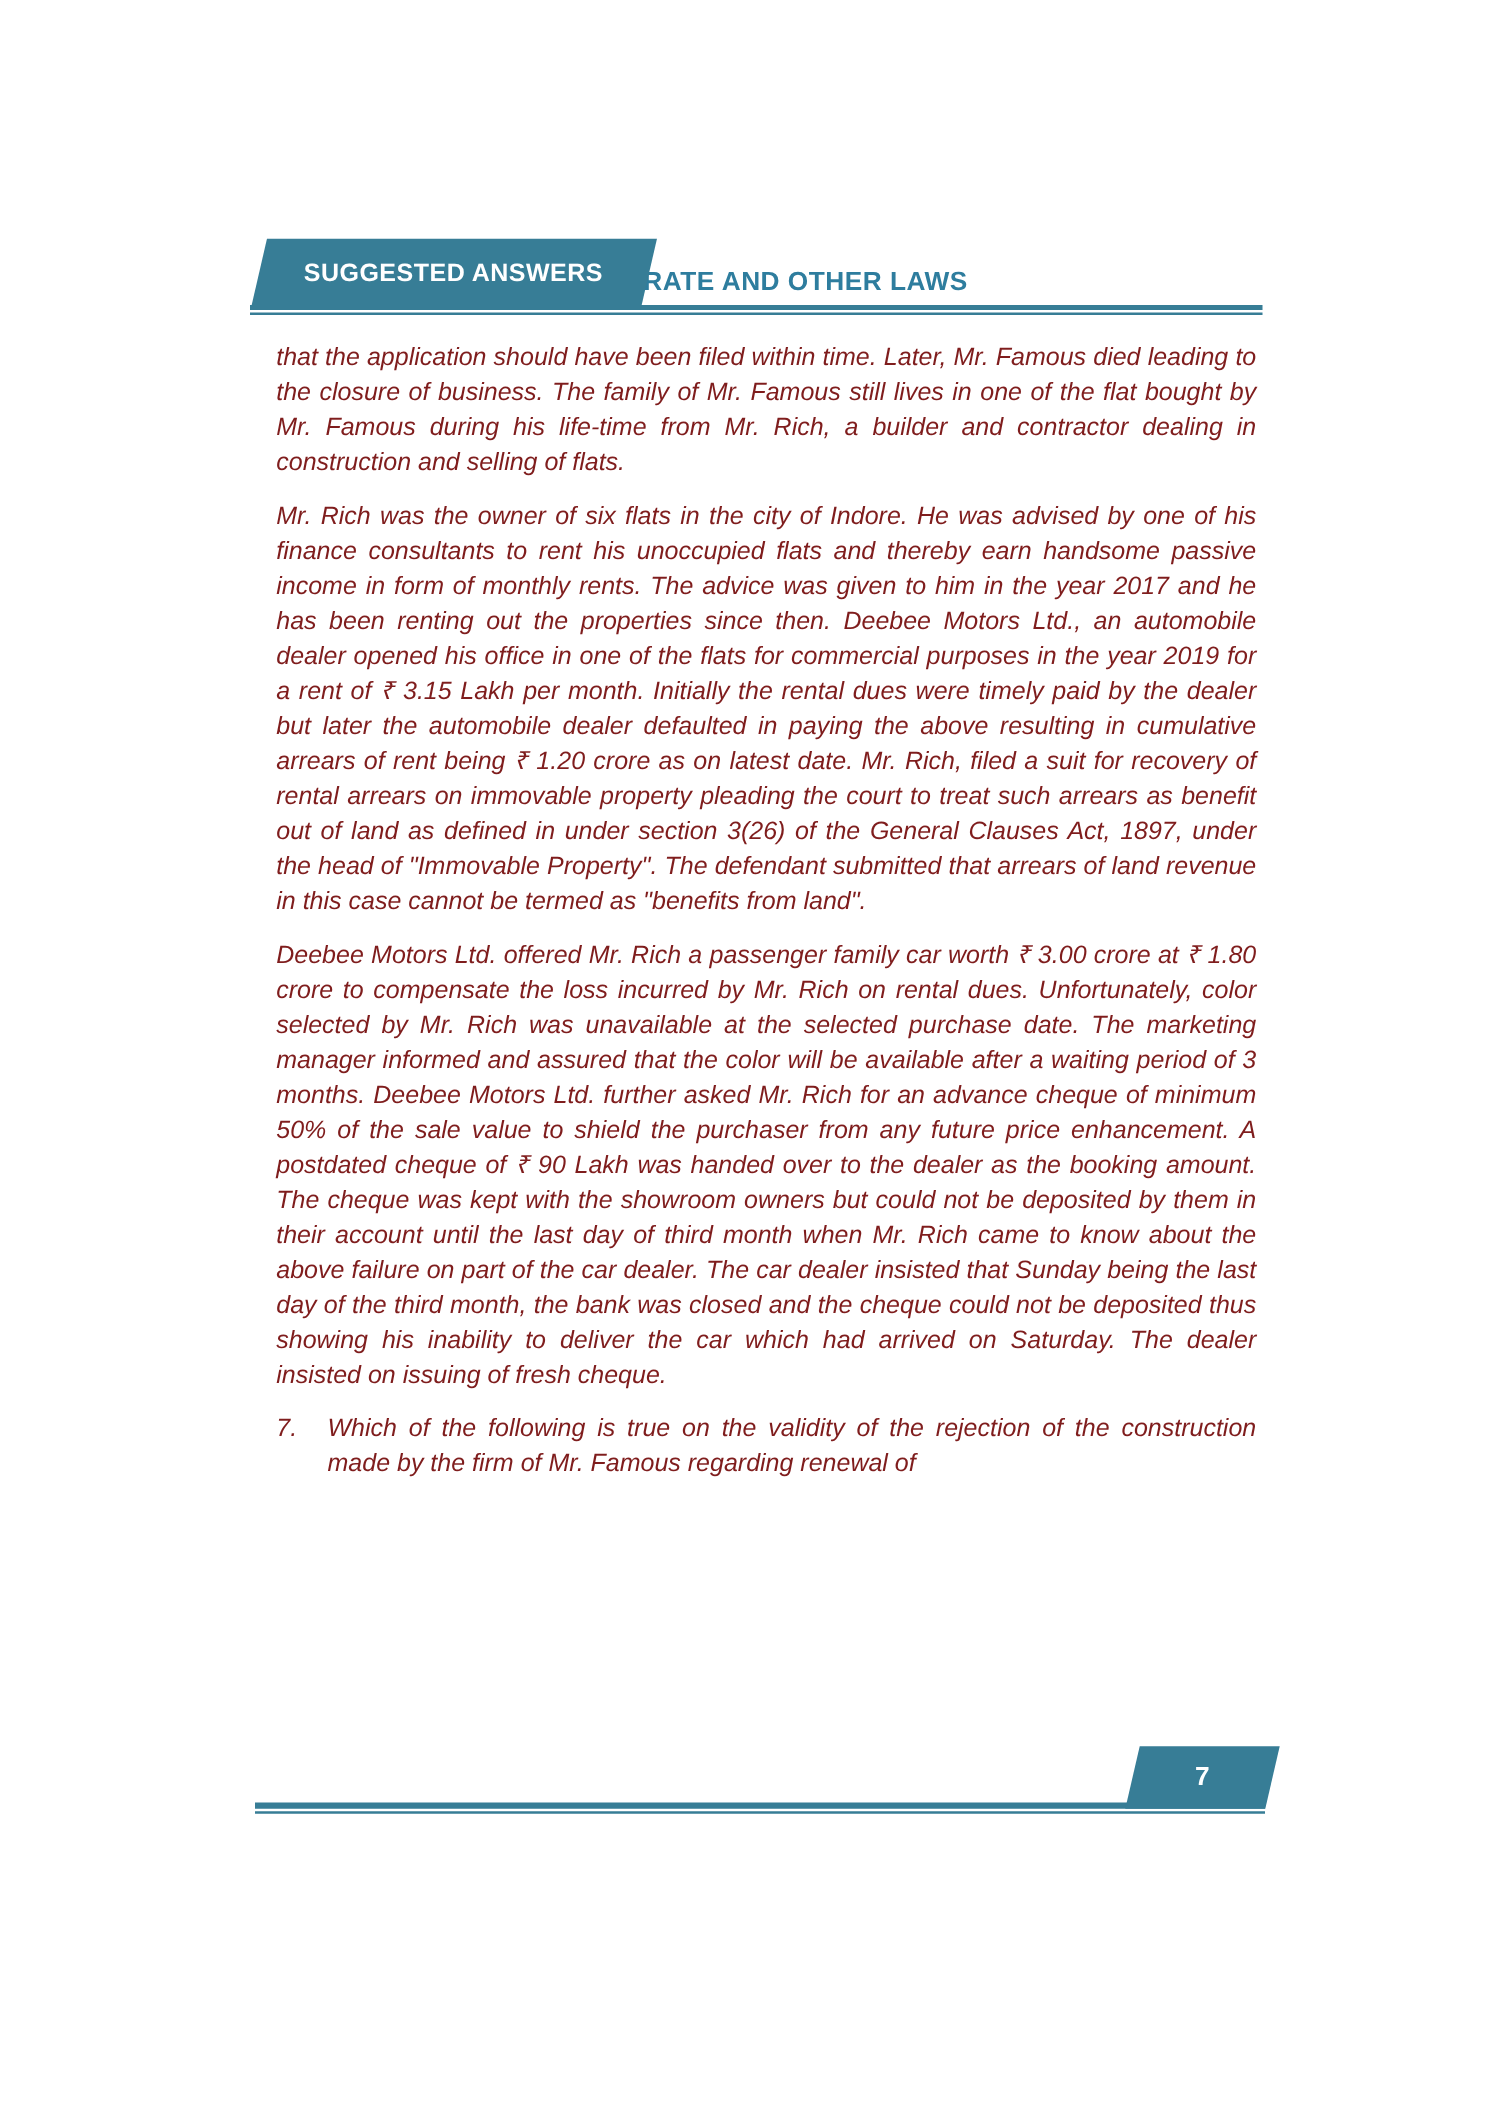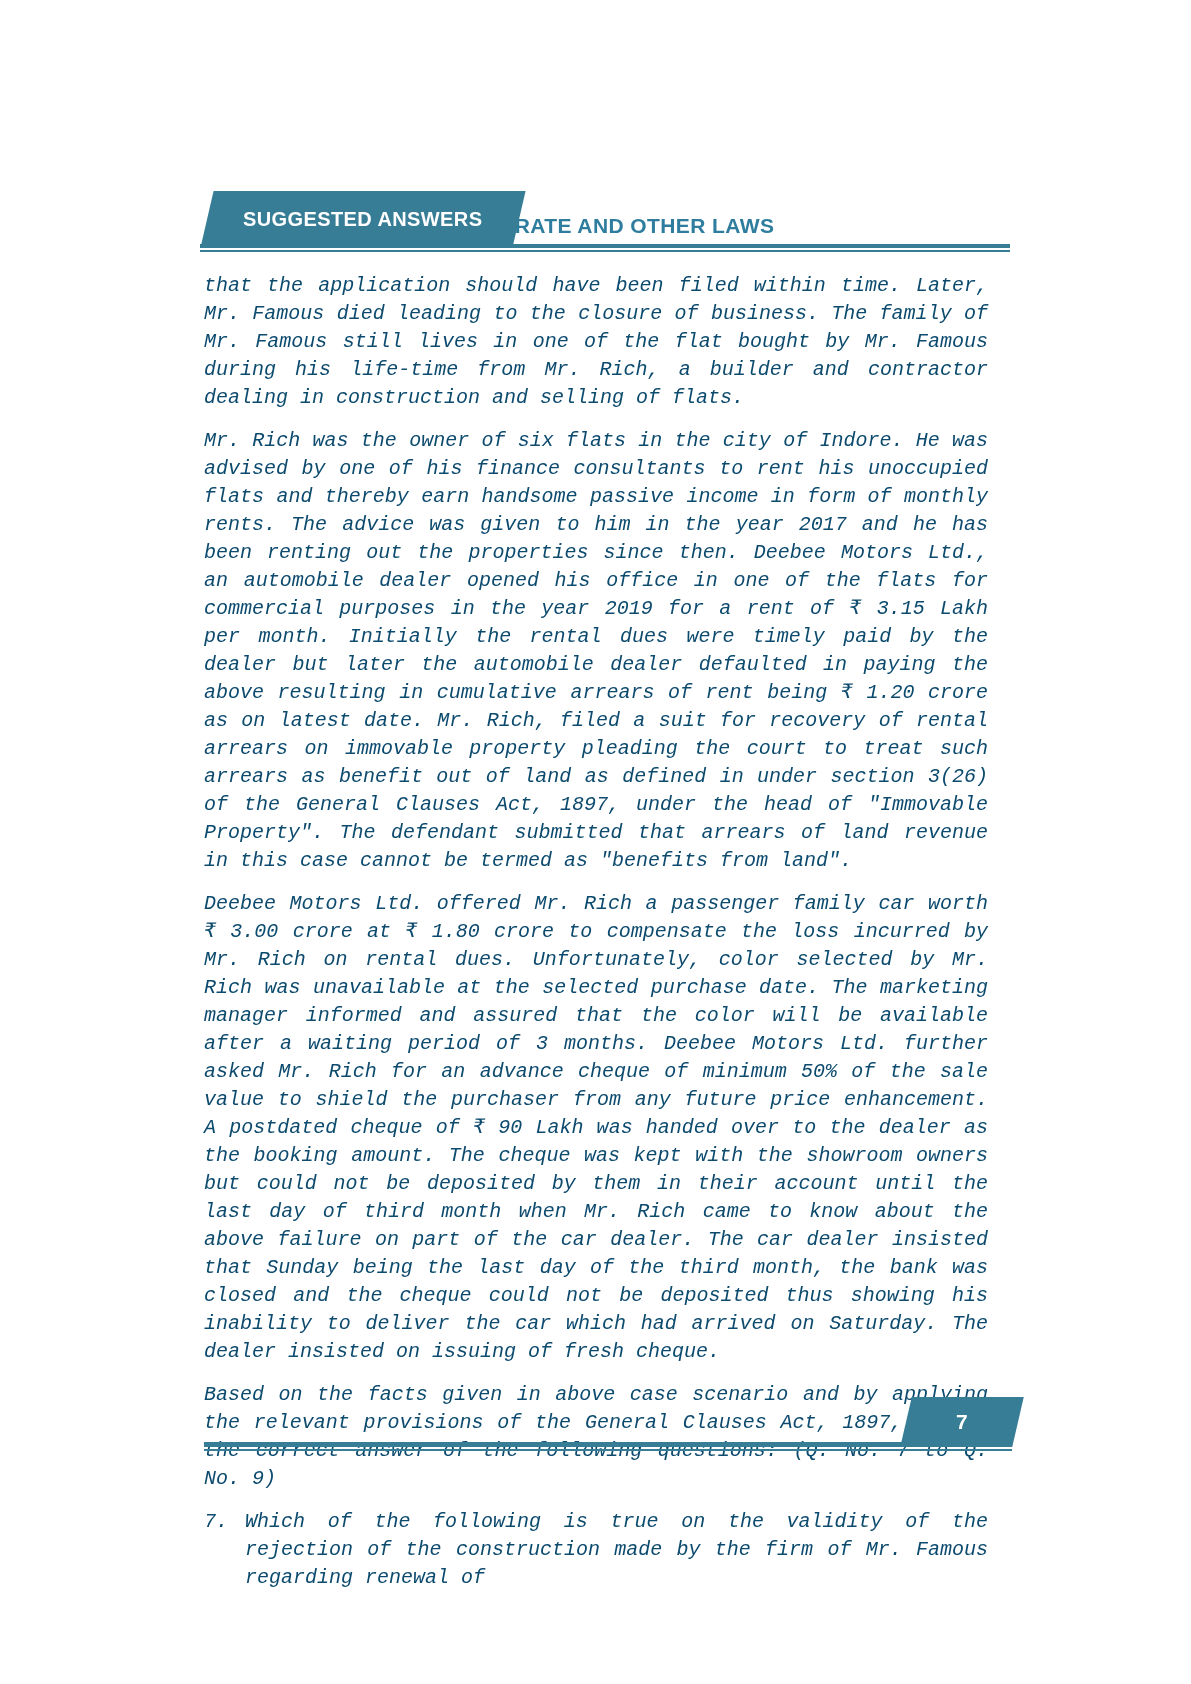--- a/index.html
+++ b/index.html
@@ -52,29 +52,28 @@
     top: 244px;
     width: 810px;
     z-index: 1;
   }
   .rule-thick { height: 4px; background: #377D96; }
   .rule-thin  { height: 2px; background: #377D96; margin-top: 2px; }
 
   
   .content {
     position: absolute;
-    left: 204px;
+    left: 221px;
     top: 272px;
     width: 784px;
-    color: #0c4a6e;
+    color: #7f1d1d;
     font-style: italic;
     font-size: 20px;
     line-height: 28px;
     text-align: justify;
-    font-family: Liberation Mono, monospace;
   }
   .content p { margin: 0 0 15px 0; }
   .question { display: flex; margin-top: 15px; }
   .q-num { width: 41px; flex: none; }
   .q-text { flex: 1; margin: 0; }
 
   
   .footer-divider {
     position: absolute;
     left: 204px;
@@ -117,21 +116,20 @@
     <div class="header-divider">
       <div class="rule-thick"></div>
       <div class="rule-thin"></div>
     </div>
   </header>
 
   <main class="content">
     <p>that the application should have been filed within time. Later, Mr. Famous died leading to the closure of business. The family of Mr. Famous still lives in one of the flat bought by Mr. Famous during his life-time from Mr. Rich, a builder and contractor dealing in construction and selling of flats.</p>
     <p>Mr. Rich was the owner of six flats in the city of Indore. He was advised by one of his finance consultants to rent his unoccupied flats and thereby earn handsome passive income in form of monthly rents. The advice was given to him in the year 2017 and he has been renting out the properties since then. Deebee Motors Ltd., an automobile dealer opened his office in one of the flats for commercial purposes in the year 2019 for a rent of ₹ 3.15 Lakh per month. Initially the rental dues were timely paid by the dealer but later the automobile dealer defaulted in paying the above resulting in cumulative arrears of rent being ₹ 1.20 crore as on latest date. Mr. Rich, filed a suit for recovery of rental arrears on immovable property pleading the court to treat such arrears as benefit out of land as defined in under section 3(26) of the General Clauses Act, 1897, under the head of "Immovable Property". The defendant submitted that arrears of land revenue in this case cannot be termed as "benefits from land".</p>
     <p>Deebee Motors Ltd. offered Mr. Rich a passenger family car worth ₹ 3.00 crore at ₹ 1.80 crore to compensate the loss incurred by Mr. Rich on rental dues. Unfortunately, color selected by Mr. Rich was unavailable at the selected purchase date. The marketing manager informed and assured that the color will be available after a waiting period of 3 months. Deebee Motors Ltd. further asked Mr. Rich for an advance cheque of minimum 50% of the sale value to shield the purchaser from any future price enhancement. A postdated cheque of ₹ 90 Lakh was handed over to the dealer as the booking amount. The cheque was kept with the showroom owners but could not be deposited by them in their account until the last day of third month when Mr. Rich came to know about the above failure on part of the car dealer. The car dealer insisted that Sunday being the last day of the third month, the bank was closed and the cheque could not be deposited thus showing his inability to deliver the car which had arrived on Saturday. The dealer insisted on issuing of fresh cheque.</p>
-    <p>Based on the facts given in above case scenario and by applying the relevant provisions of the General Clauses Act, 1897, choose the correct answer of the following questions: (Q. No. 7 to Q. No. 9)</p>
 
     <div class="question">
       <span class="q-num">7.</span>
       <p class="q-text">Which of the following is true on the validity of the rejection of the construction made by the firm of Mr. Famous regarding renewal of</p>
     </div>
   </main>
 
   <footer>
     <div class="page-badge">
       <span>7</span>

